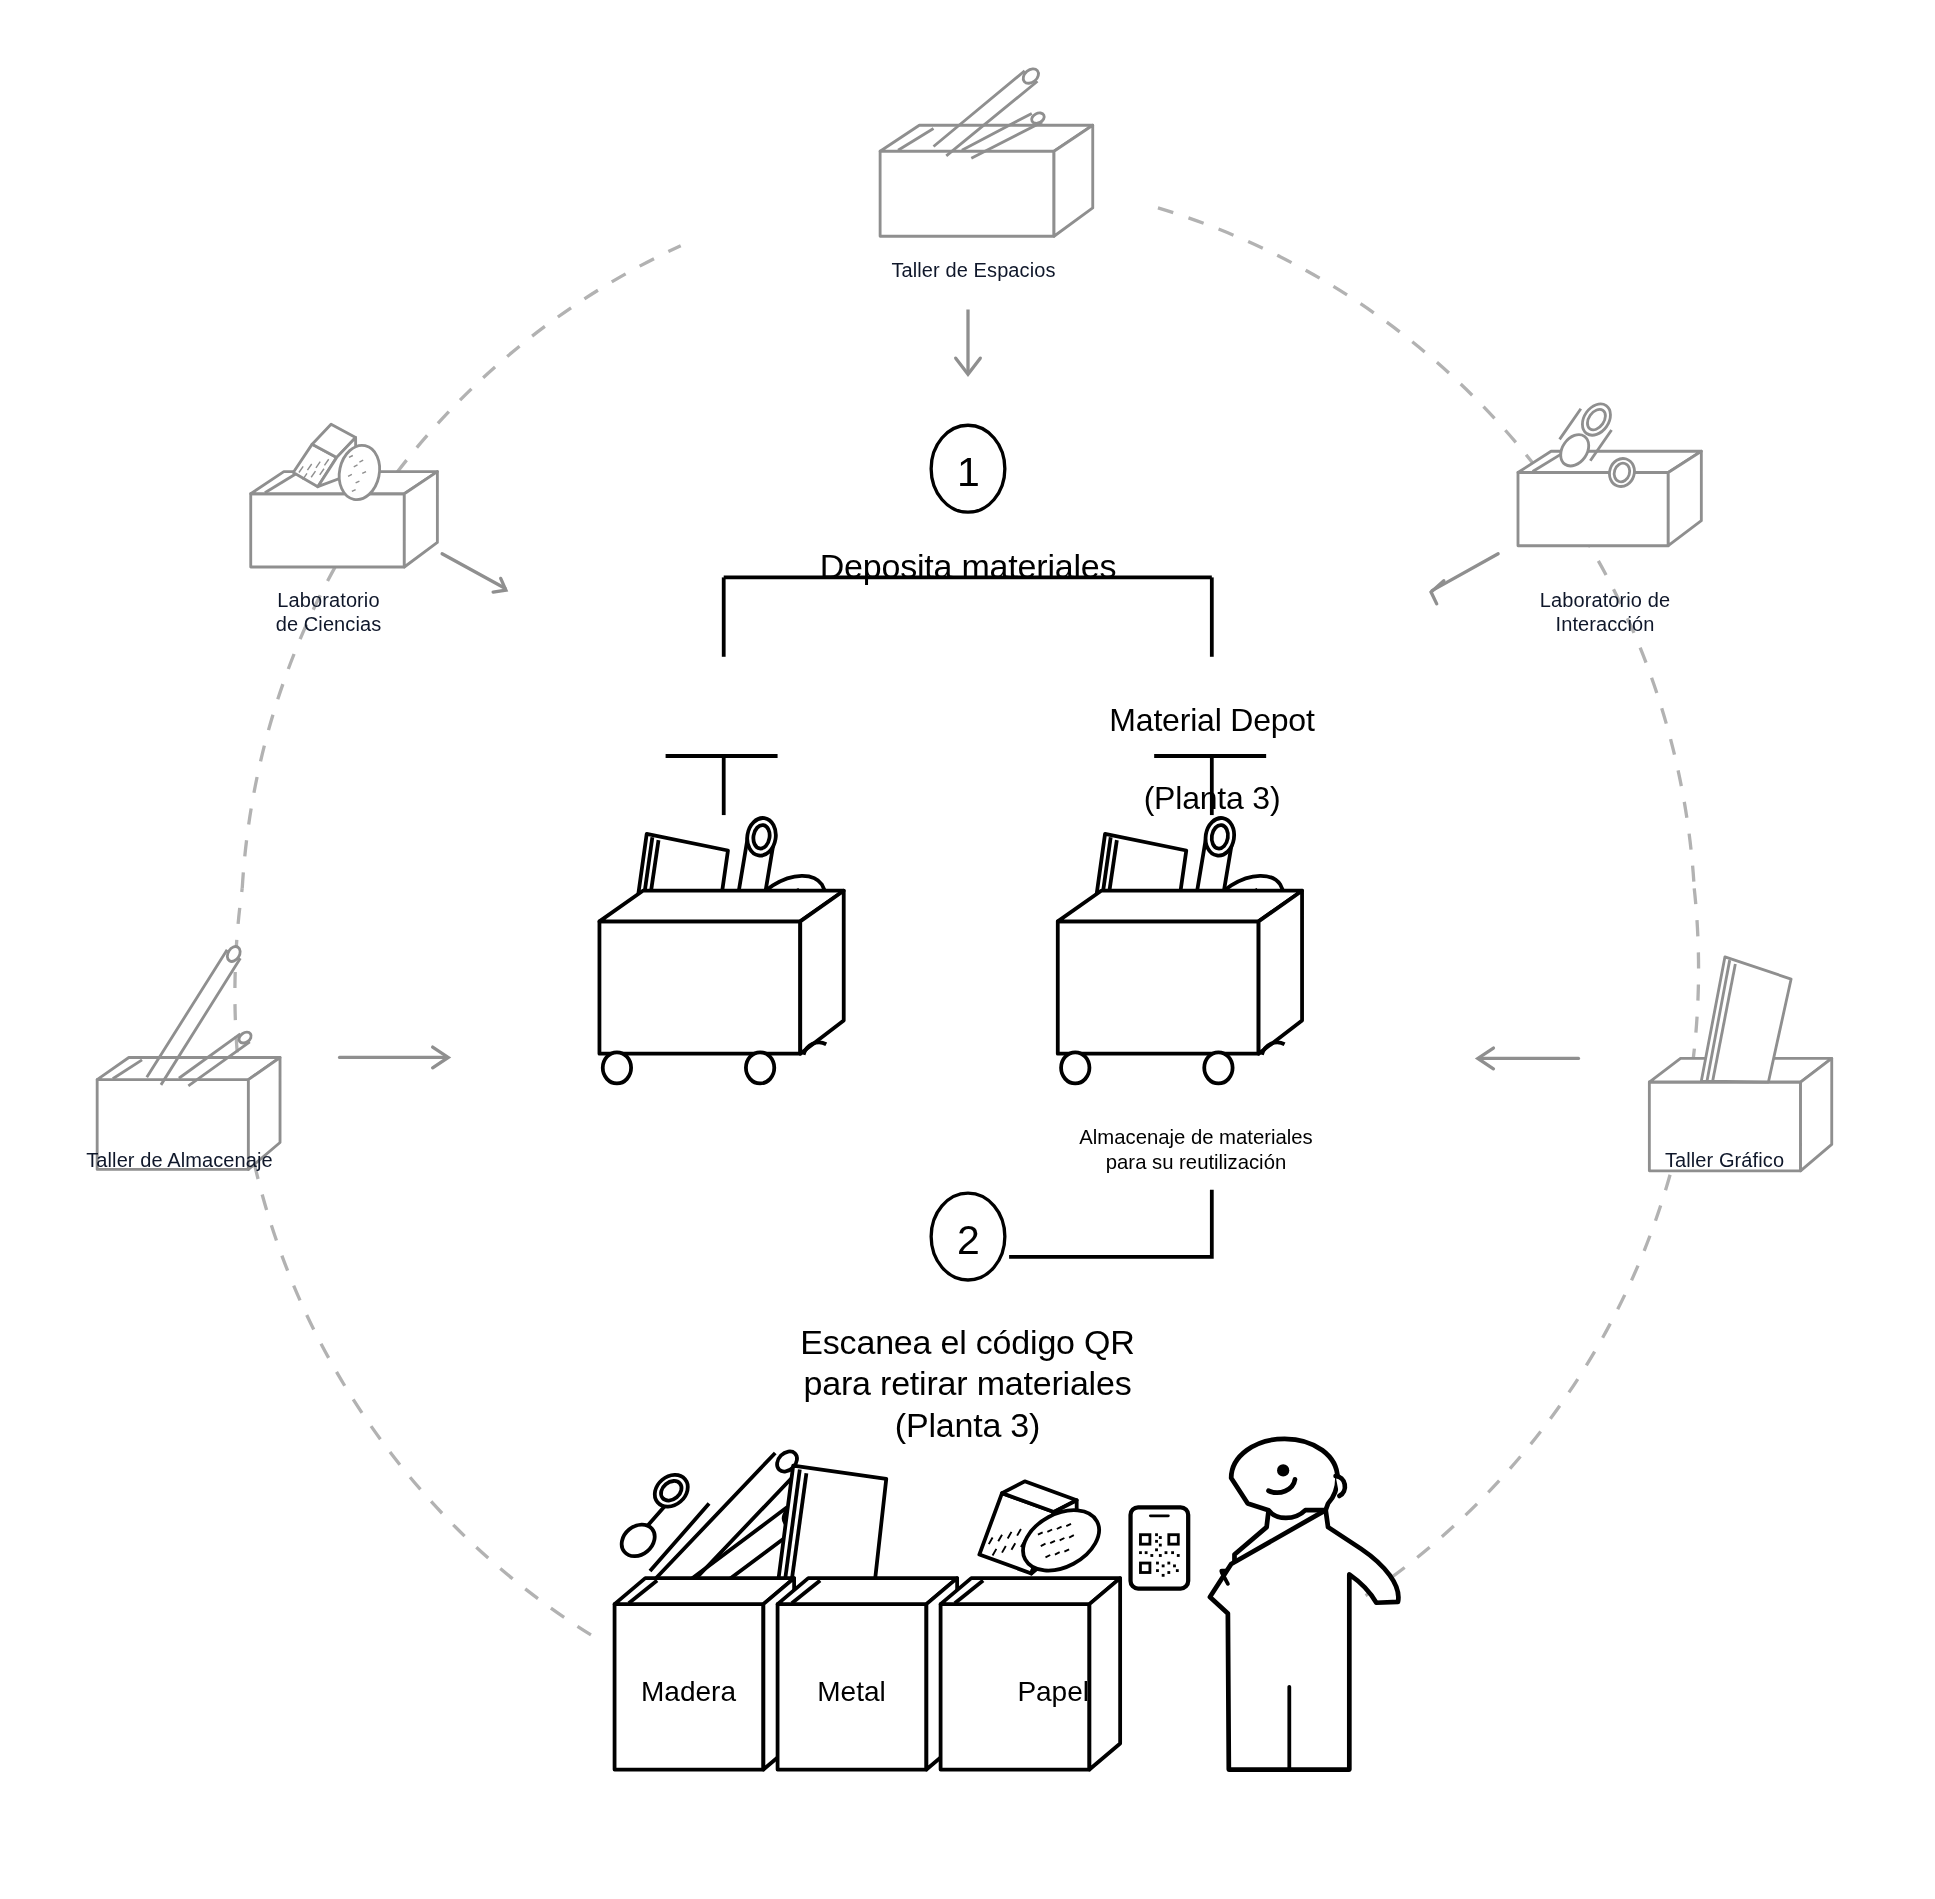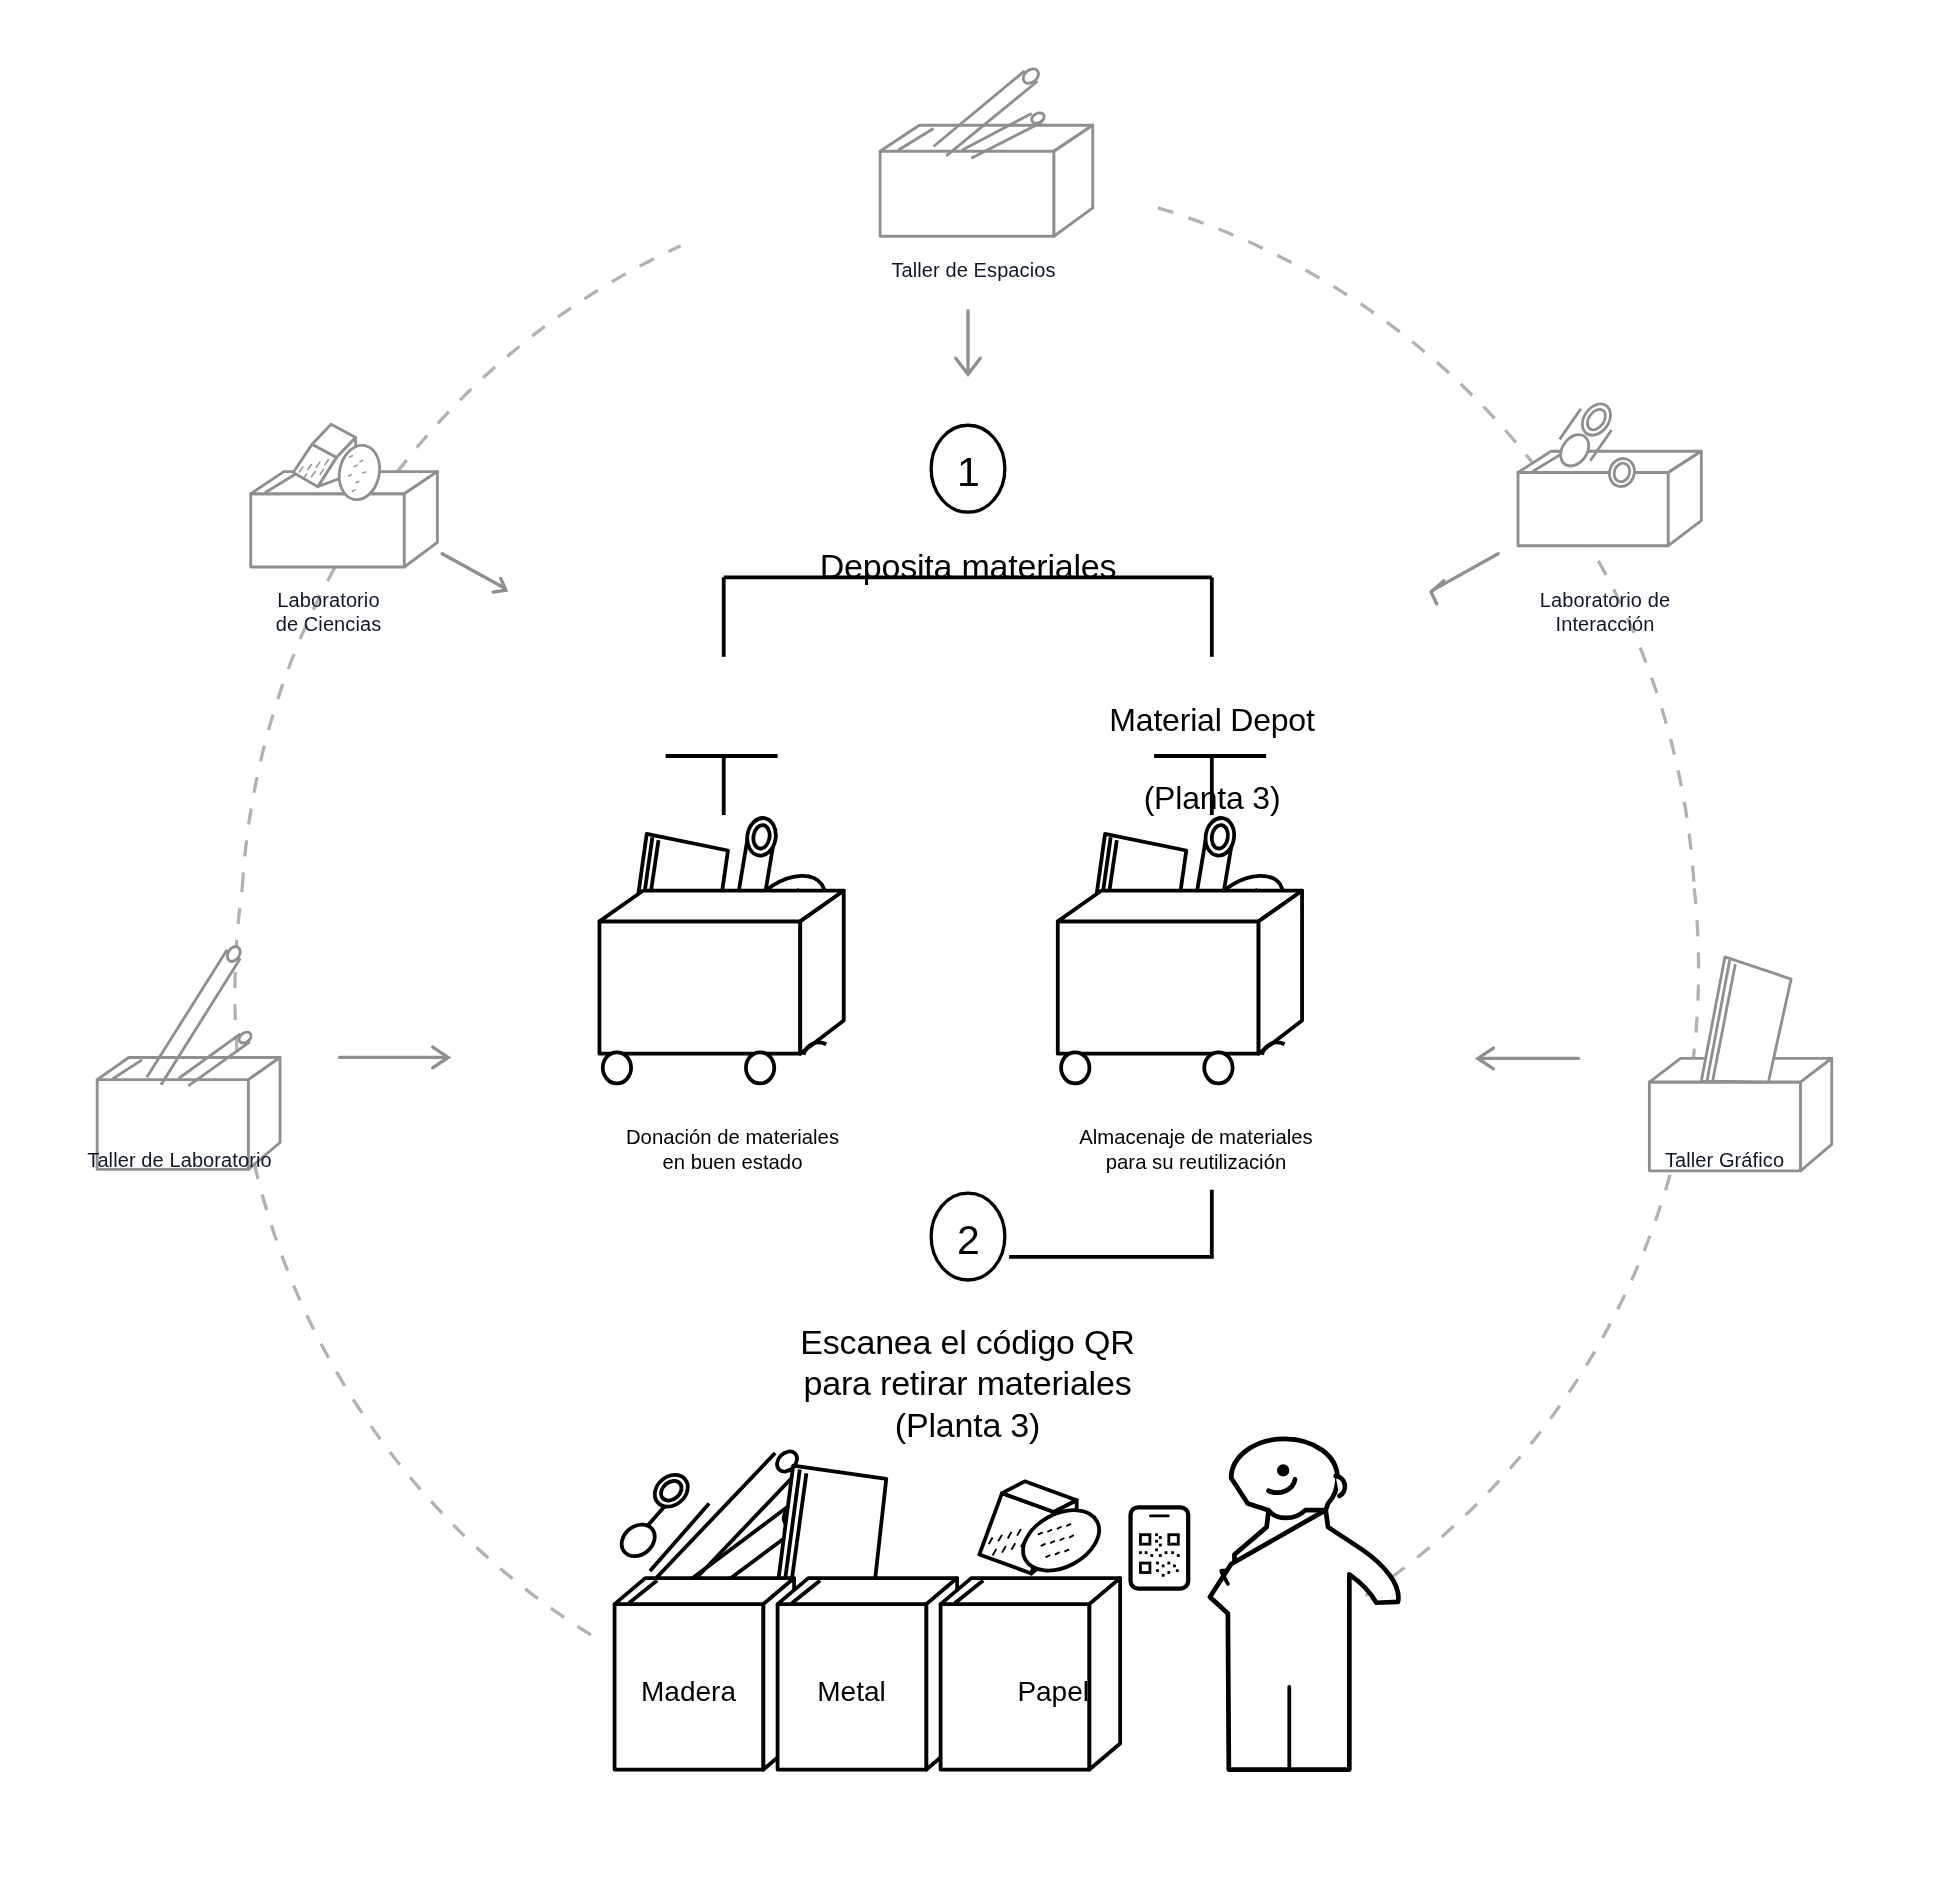--- a/index.html
+++ b/index.html
@@ -119,21 +119,21 @@
       <path d="M205,2285 L205,2475 L525,2475 L525,2285 Z"></path>
       <path d="M205,2285 L272,2238 L592,2238 L525,2285 Z"></path>
       <path d="M525,2285 L592,2238 L592,2418 L525,2475 Z"></path>
       <path d="M238,2283 L300,2243"></path>
       <path d="M310,2280 L480,2010 M340,2296 L508,2028" fill="none"></path>
       <ellipse cx="494" cy="2019" rx="17" ry="12" transform="rotate(-58 494 2019)"></ellipse>
       <path d="M378,2282 L508,2188 M398,2298 L528,2205" fill="none"></path>
       <ellipse cx="518" cy="2196" rx="14" ry="10" transform="rotate(-35 518 2196)"></ellipse>
     </g>
   </svg>
-  <div class="lbl periph-label" style="left:52px;top:1148px;width:255px;">Taller de Laboratorio</div>
+  <div class="lbl periph-label" style="left:52px;top:1148px;width:255px;">Taller de Almacenaje</div>
 
   <svg class="layer" viewBox="0 0 4096 4019">
     <g stroke="#8f8f8f" stroke-width="7" fill="none" stroke-linecap="round">
       <path d="M718,2238 L945,2238"></path>
       <path d="M915,2216 L948,2238 L915,2260"></path>
     </g>
   </svg>
 
   <svg class="layer" viewBox="0 0 4096 4019">
     <g stroke="#8f8f8f" stroke-width="6" fill="#ffffff" stroke-linejoin="round">
@@ -212,22 +212,20 @@
 
       <path d="M1268,1950 L1268,2230 L1693,2230 L1693,1950 Z" fill="#ffffff"></path>
       <path d="M1268,1950 L1360,1885 L1785,1885 L1693,1950 Z" fill="#ffffff"></path>
       <path d="M1693,1950 L1785,1885 L1785,2160 L1693,2230 Z" fill="#ffffff"></path>
 
       <ellipse cx="1305" cy="2260" rx="30" ry="33" fill="#ffffff"></ellipse>
       <ellipse cx="1608" cy="2260" rx="30" ry="33" fill="#ffffff"></ellipse>
       <path d="M1700,2232 a34,36 0 0 1 48,-22" fill="none"></path>
     </g>
   </svg>
-  <div class="lbl cart-caption" style="left:548px;top:1125px;width:369px;">Donación de materiales
-en buen estado</div>
 
   <svg class="layer" viewBox="0 0 4096 4019">
     <g stroke="#000000" stroke-width="8" fill="#ffffff" stroke-linejoin="round">
       <path d="M2315,1930 L2338,1765 L2510,1800 L2485,1975 Z" fill="#ffffff"></path>
       <path d="M2328,1928 L2350,1772" fill="none"></path>
       <path d="M2341,1928 L2363,1778" fill="none"></path>
       <path d="M2523,1945 L2553,1765 M2578,1955 L2608,1775" fill="none"></path>
       <ellipse cx="2581" cy="1771" rx="30" ry="40" transform="rotate(9 2581 1771)" fill="#ffffff"></ellipse>
       <ellipse cx="2581" cy="1771" rx="17" ry="25" transform="rotate(9 2581 1771)" fill="#ffffff"></ellipse>
       <ellipse cx="2550" cy="1950" rx="30" ry="40" transform="rotate(9 2550 1950)" fill="#ffffff"></ellipse>

